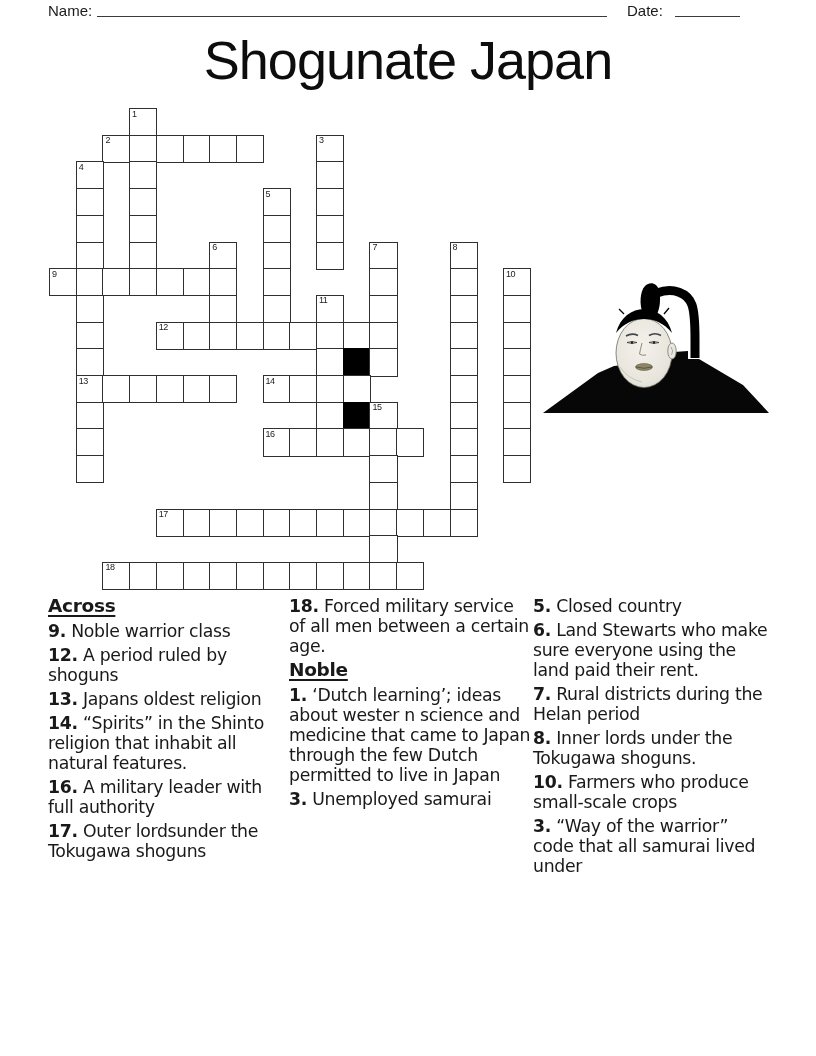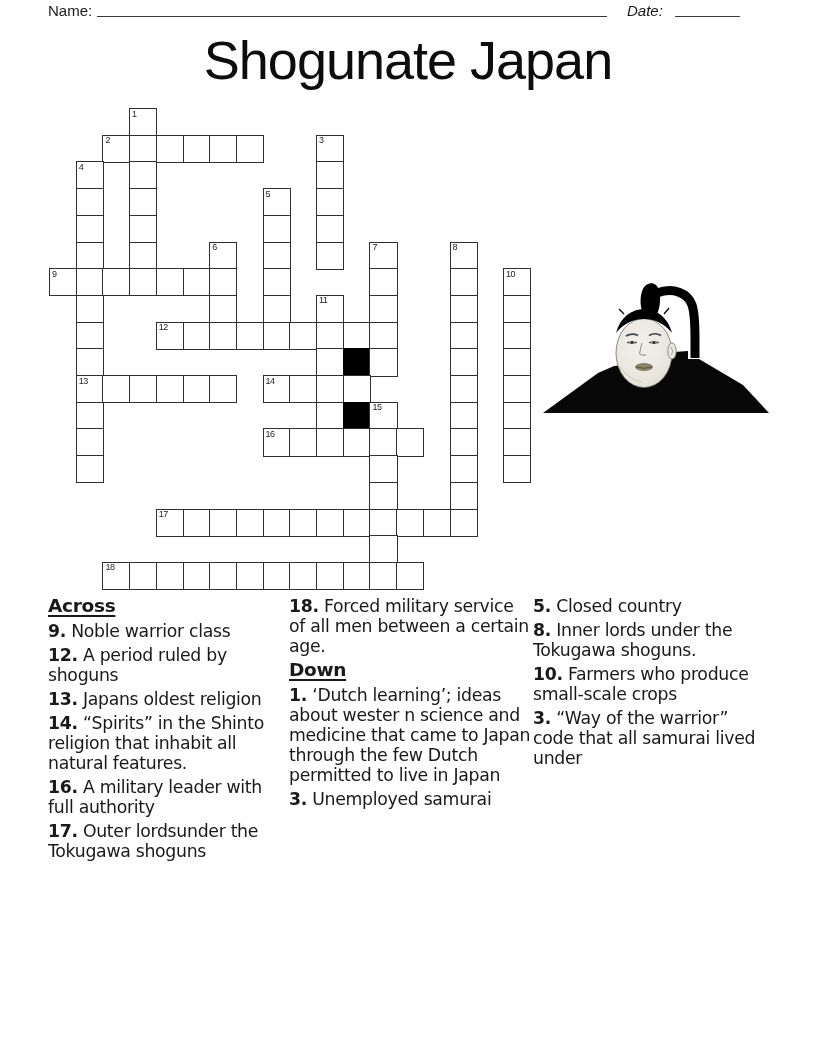--- a/index.html
+++ b/index.html
@@ -34,21 +34,21 @@
                text-decoration-thickness:1.6px;text-underline-offset:2.5px;margin:0 0 5px 0;}
   #col0{left:48px;width:238px;}
   #col1{left:289px;width:243px;}
   #col2{left:533px;width:240px;}
 </style>
 </head>
 <body>
 
 <span class="hdr-label" style="left:48px;top:2px;">Name:</span>
 <div class="hdr-line" style="left:97px;top:2px;width:510px;"></div>
-<span class="hdr-label" style="left:627px;top:2px;font-style:italic;">Date:</span>
+<span class="hdr-label" style="left:627px;top:2px;">Date:</span>
 <div class="hdr-line" style="left:675px;top:2px;width:65px;"></div>
 
 <div class="title">Shogunate Japan</div>
 
 <div class="grid">
     <div class="cell" style="left: 80.1px; top: 0px;">
       <span class="num">1</span>
     </div>
     <div class="cell" style="left: 53.4px; top: 26.7px;">
       <span class="num">2</span>
@@ -242,22 +242,24 @@
     <div class="clue-header">Across</div>
     <p class="clue"><b>9.</b> Noble warrior class</p>
     <p class="clue"><b>12.</b> A period ruled by shoguns</p>
     <p class="clue"><b>13.</b> Japans oldest religion</p>
     <p class="clue"><b>14.</b> “Spirits” in the Shinto religion that inhabit all natural features.</p>
     <p class="clue"><b>16.</b> A military leader with full authority</p>
     <p class="clue"><b>17.</b> Outer lordsunder the Tokugawa shoguns</p>
   </div>
 <div class="clue-col" id="col1">
     <p class="clue"><b>18.</b> Forced military service of all men between a certain age.</p>
-    <div class="clue-header">Down</div>
+    <div class="clue-header">Noble</div>
     <p class="clue"><b>1.</b> ‘Dutch learning’; ideas about wester n science and medicine that came to Japan through the few Dutch permitted to live in Japan</p>
     <p class="clue"><b>3.</b> Unemployed samurai</p>
   </div>
 <div class="clue-col" id="col2">
     <p class="clue"><b>5.</b> Closed country</p>
+    <p class="clue"><b>6.</b> Land Stewarts who make sure everyone using the land paid their rent.</p>
+    <p class="clue"><b>7.</b> Rural districts during the Helan period</p>
     <p class="clue"><b>8.</b> Inner lords under the Tokugawa shoguns.</p>
     <p class="clue"><b>10.</b> Farmers who produce small-scale crops</p>
     <p class="clue"><b>3.</b> “Way of the warrior” code that all samurai lived under</p>
   </div>
 
 </body></html>

